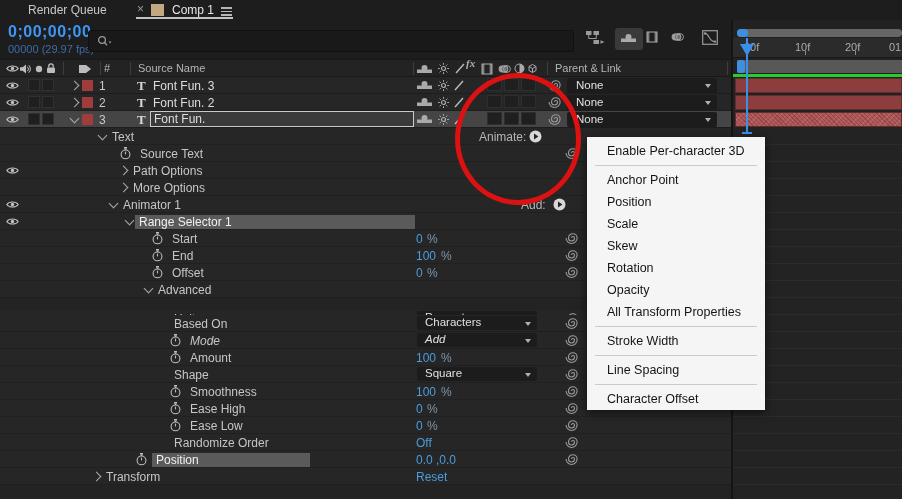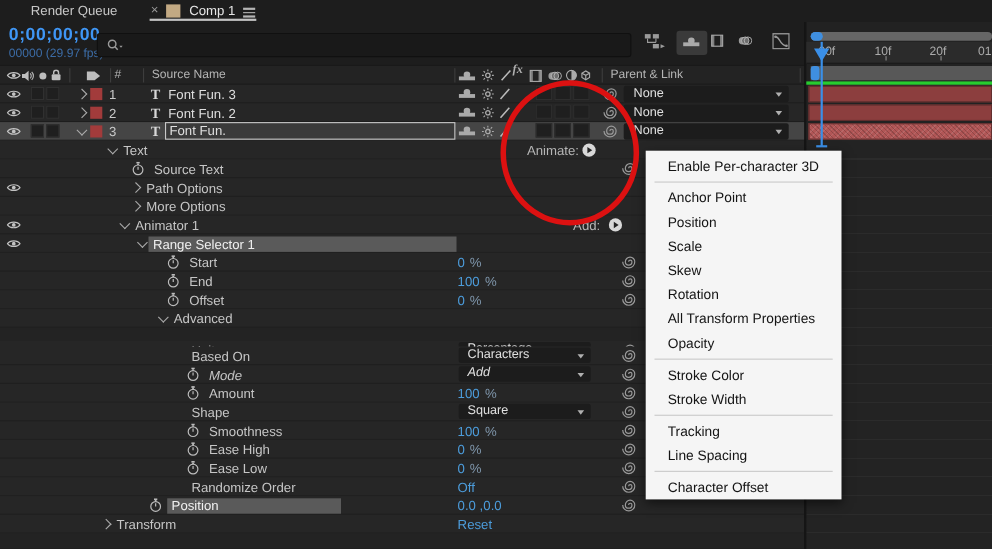--- a/index.html
+++ b/index.html
@@ -668,25 +668,23 @@
   <div class="abs cti-foot"></div>
 
   <div class="ctxmenu" id="menu">
       <div class="mi">Enable Per-character 3D</div>
       <div class="msep"></div>
       <div class="mi">Anchor Point</div>
       <div class="mi">Position</div>
       <div class="mi">Scale</div>
       <div class="mi">Skew</div>
       <div class="mi">Rotation</div>
+      <div class="mi">Opacity</div>
       <div class="mi">All Transform Properties</div>
-      <div class="mi">Opacity</div>
       <div class="msep"></div>
-      <div class="mi">Stroke Color</div>
       <div class="mi">Stroke Width</div>
       <div class="msep"></div>
-      <div class="mi">Tracking</div>
       <div class="mi">Line Spacing</div>
       <div class="msep"></div>
       <div class="mi">Character Offset</div>
     </div>
   <div class="abs red-circle"></div>
 </div>
 
 </body></html>

